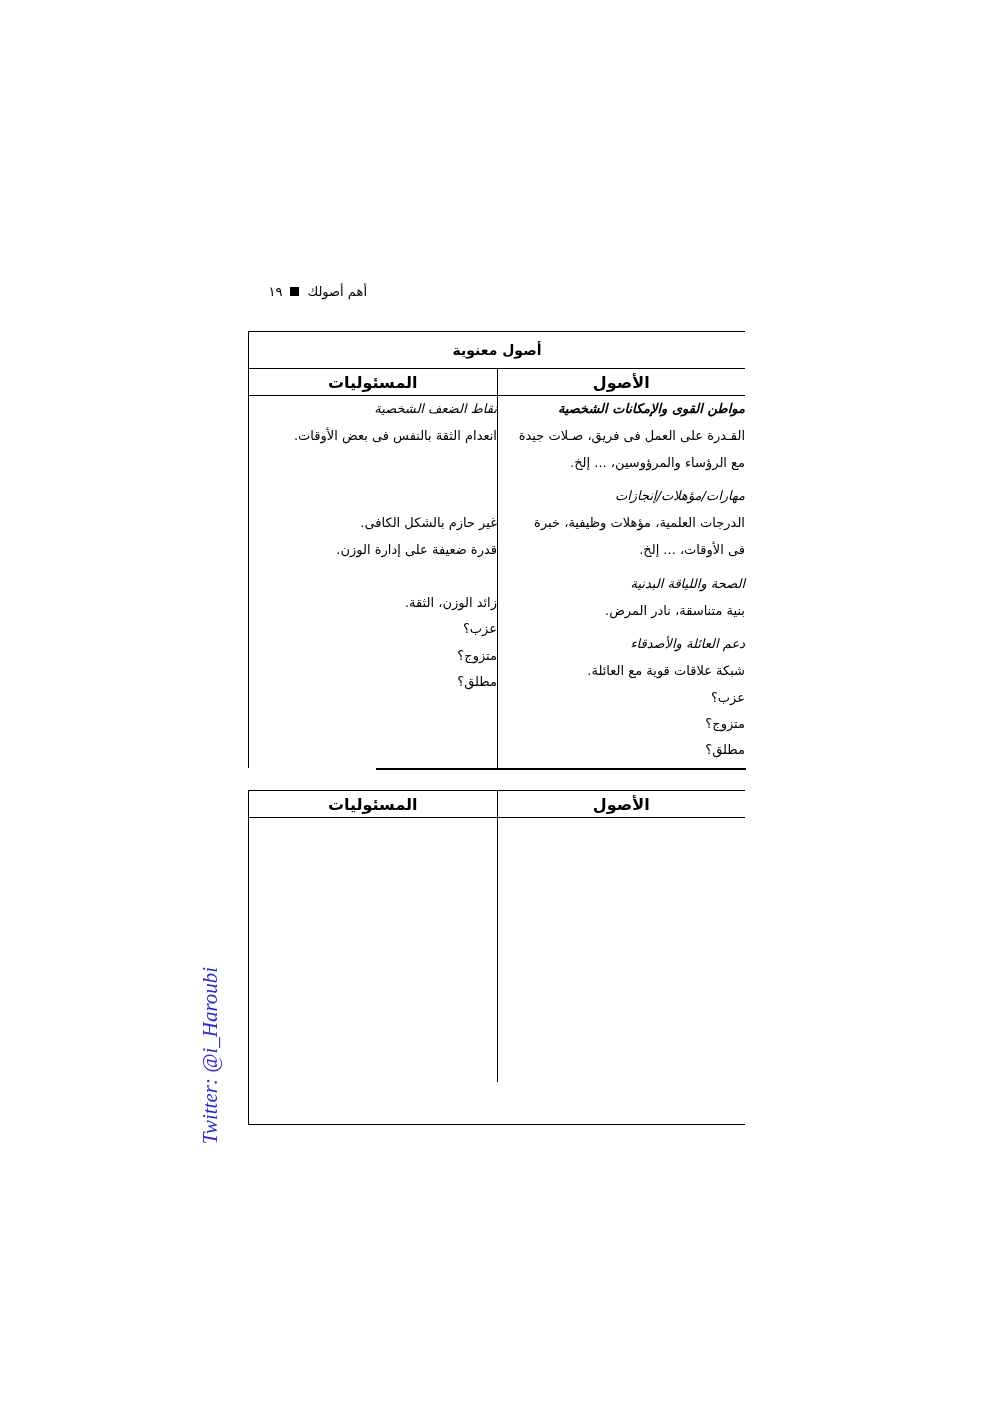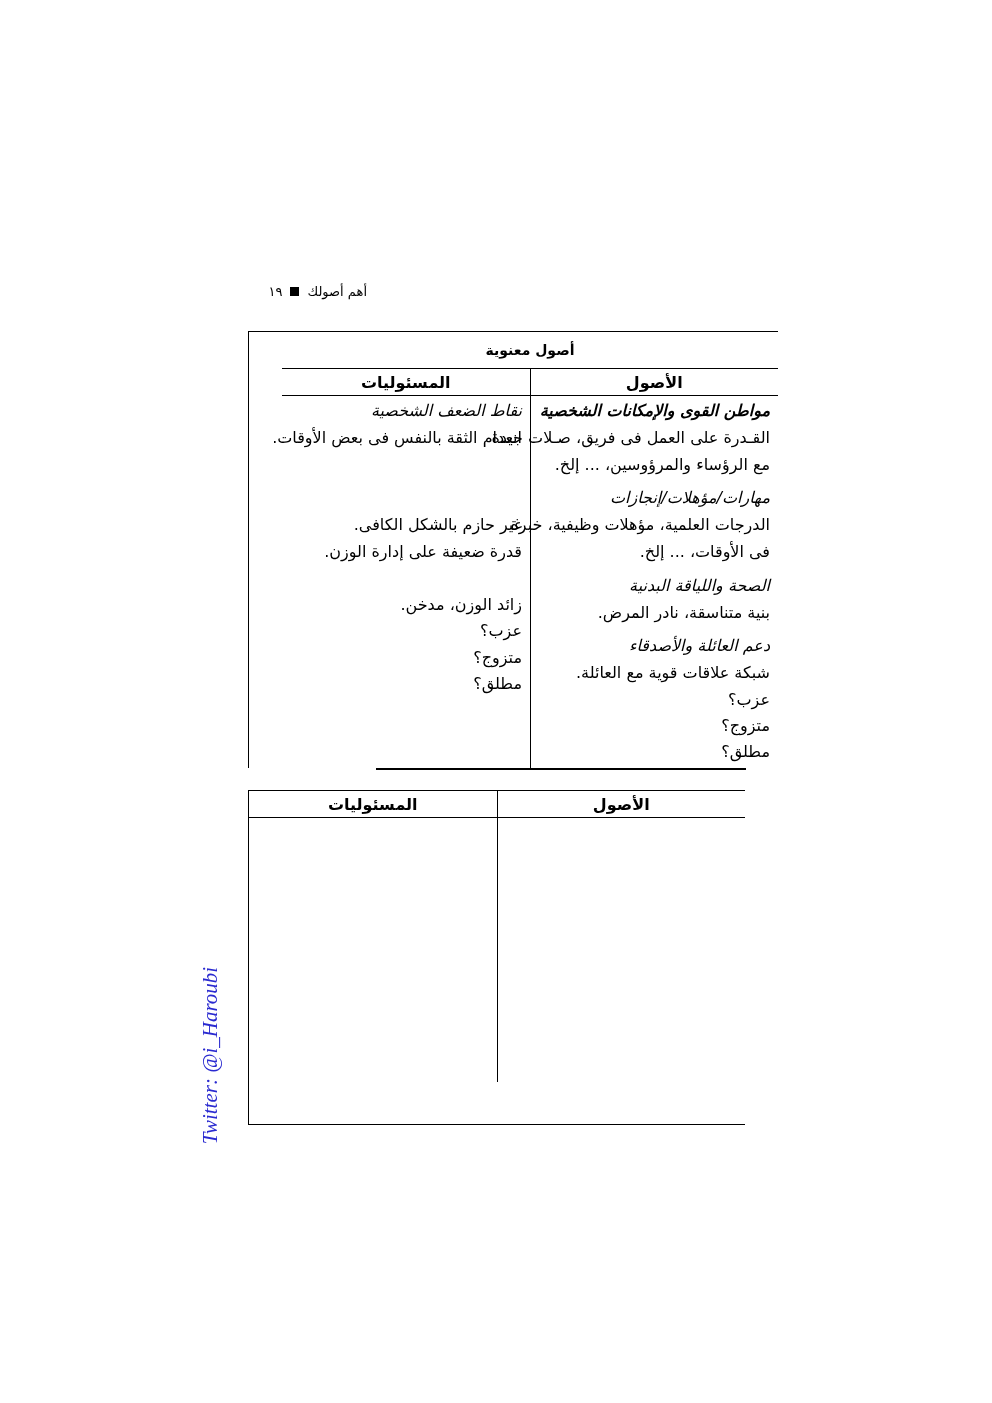--- a/index.html
+++ b/index.html
@@ -72,22 +72,22 @@
     .col {
       width: 50%;
       box-sizing: border-box;
       position: relative;
     }
     .col.right {
       border-left: 1.5px solid #000;
     }
     .cell-line {
       position: absolute;
-      right: 8px;
-      font-size: 16px;
+      right: 0;
+      font-size: 13px;
       white-space: nowrap;
     }
     .cell-line.italic {
       font-style: italic;
     }
     .bottom-rule {
       position: absolute;
       height: 1.5px;
       background: #000;
     }
@@ -113,21 +113,21 @@
   </style>
 </head>
 <body>
 
 <div class="running-head">
   <span>أهم أصولك</span>
   <span class="square"></span>
   <span>١٩</span>
 </div>
 
-<div class="table-block" style="top:331px;padding-left:33px;">
+<div class="table-block" style="top:331px;">
   <div class="table-title">أصول معنوية</div>
   <div class="col-header-row">
     <div class="col-header right">الأصول</div>
     <div class="col-header">المسئوليات</div>
   </div>
   <div class="body-row" style="height:372px;">
     <div class="col right">
       <div class="cell-line italic" style="top:5px;font-weight:bold;">مواطن القوى والإمكانات الشخصية</div>
       <div class="cell-line" style="top:32px;">القـدرة على العمل فى فريق، صـلات جيدة</div>
       <div class="cell-line" style="top:59px;">مع الرؤساء والمرؤوسين، ... إلخ.</div>
@@ -140,21 +140,21 @@
       <div class="cell-line" style="top:267px;">شبكة علاقات قوية مع العائلة.</div>
       <div class="cell-line" style="top:294px;">عزب؟</div>
       <div class="cell-line" style="top:320px;">متزوج؟</div>
       <div class="cell-line" style="top:346px;">مطلق؟</div>
     </div>
     <div class="col">
       <div class="cell-line italic" style="top:5px;">نقاط الضعف الشخصية</div>
       <div class="cell-line" style="top:32px;">انعدام الثقة بالنفس فى بعض الأوقات.</div>
       <div class="cell-line" style="top:119px;">غير حازم بالشكل الكافى.</div>
       <div class="cell-line" style="top:146px;">قدرة ضعيفة على إدارة الوزن.</div>
-      <div class="cell-line" style="top:199px;">زائد الوزن، مدخن.</div>
+      <div class="cell-line" style="top:199px;">زائد الوزن، الثقة.</div>
       <div class="cell-line" style="top:225px;">عزب؟</div>
       <div class="cell-line" style="top:252px;">متزوج؟</div>
       <div class="cell-line" style="top:278px;">مطلق؟</div>
     </div>
   </div>
 </div>
 
 <div class="bottom-rule" style="top:768px; left:376px; width:370px;"></div>
 
 <div class="table-block" style="top:790px; height:333px; border-bottom:1.5px solid #000;">

